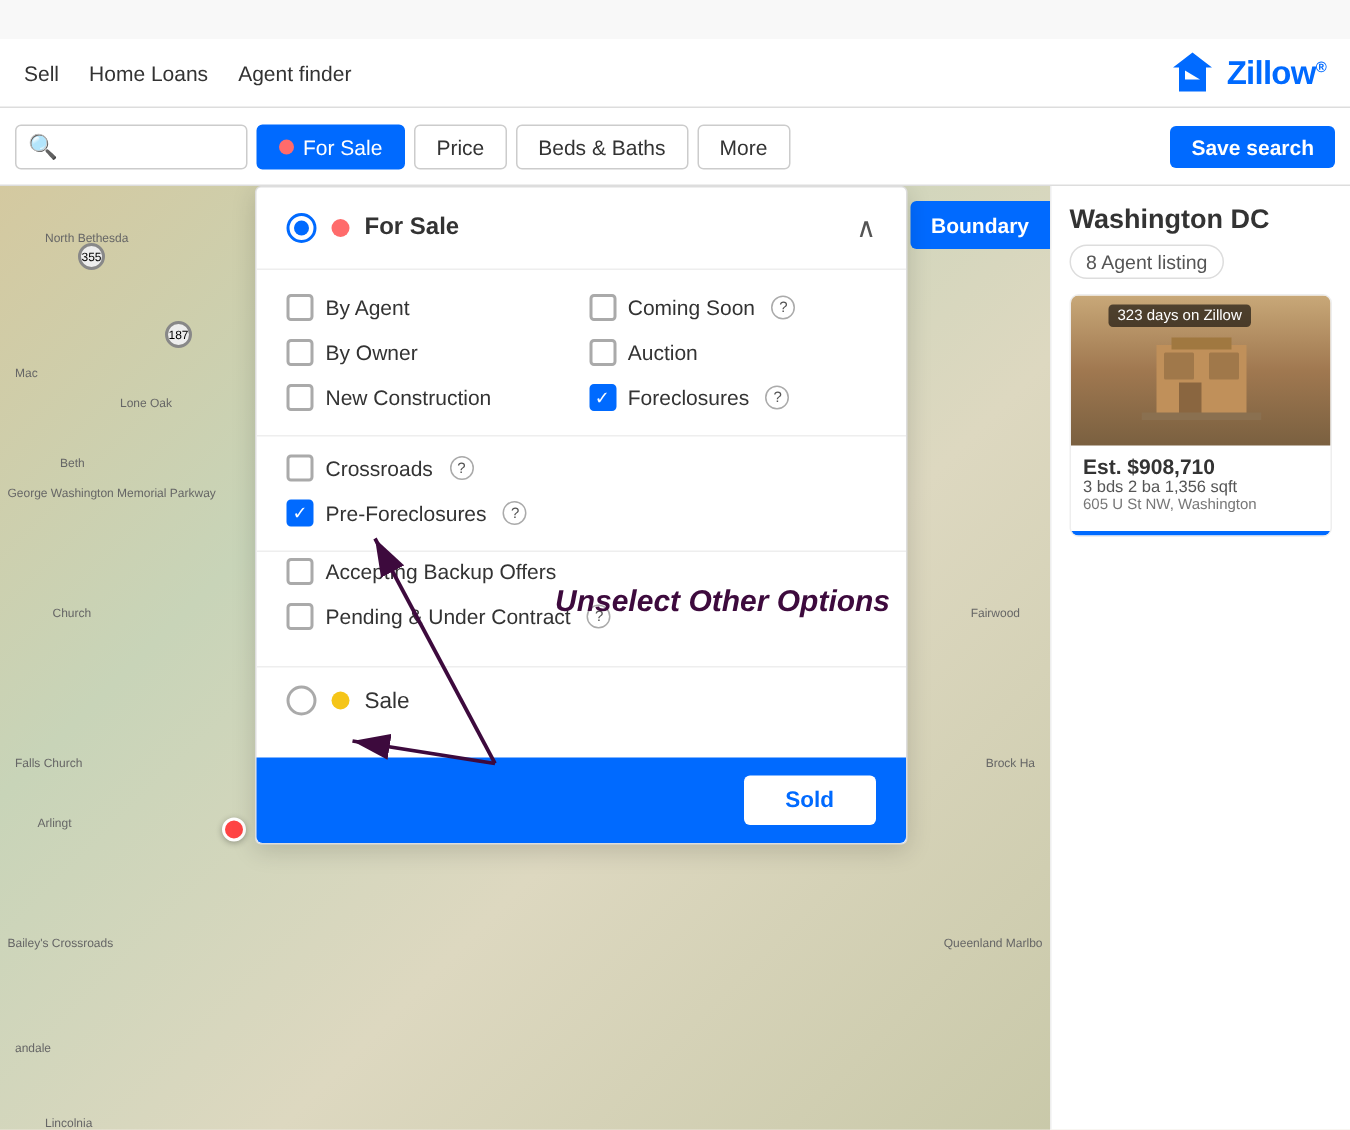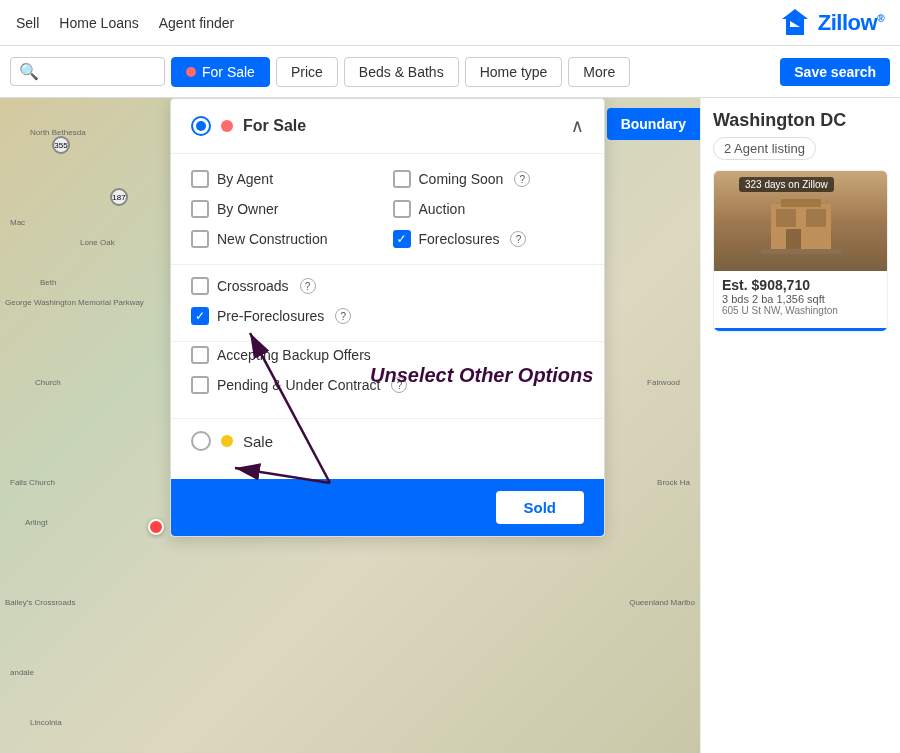--- a/index.html
+++ b/index.html
@@ -345,21 +345,21 @@
       position: absolute;
       top: 215px;
       left: 230px;
       z-index: 200;
       pointer-events: none;
     }
   </style>
 </head>
 <body>
 
-<div style="display:flex; background:white; border-bottom:1px solid #ddd; height:46px; align-items:center; padding:0 16px; justify-content:space-between;">
+<div style="display:flex; background:white; border-bottom:1px solid #ddd; height:46px; align-items:center; padding:0 16px; justify-content:space-between;margin-top:26px;">
   <div style="display:flex; gap:20px; align-items:center;">
     <span style="font-size:14px; color:#333; cursor:pointer;">Sell</span>
     <span style="font-size:14px; color:#333; cursor:pointer;">Home Loans</span>
     <span style="font-size:14px; color:#333; cursor:pointer;">Agent finder</span>
   </div>
   <div style="display:flex; align-items:center; gap:4px;">
 
     <svg width="38" height="32" viewBox="0 0 38 32" fill="none" xmlns="http://www.w3.org/2000/svg">
       <path d="M19 2L6 12h4v16h18V12h4L19 2z" fill="#006aff"></path>
       <path d="M14 20h10l-10-6v6z" fill="white"></path>
@@ -374,21 +374,20 @@
     <input type="text" style="border: none; outline: none; font-size: 13px; width: 100%; color: rgb(51, 51, 51);" placeholder="">
   </div>
 
   <button class="filter-btn active">
     <span class="dot"></span>
     <span>For Sale</span>
   </button>
 
   <button class="filter-btn">Price</button>
   <button class="filter-btn">Beds &amp; Baths</button>
-  <button class="filter-btn">Home type</button>
   <button class="filter-btn">More</button>
   <button class="save-search-btn">Save search</button>
 </div>
 
 <div class="main-content">
 
   <div class="map-area">
     <div class="map-placeholder">
 
       <span class="map-icon-text" style="top:30px;left:30px;">North Bethesda</span>
@@ -514,21 +513,21 @@
     </svg>
 
     <div class="annotation-text">
       <span>Unselect Other Options</span>
     </div>
 
   </div>
 
   <div class="right-panel">
     <div class="right-panel-title">Washington DC</div>
-    <div class="agent-count">2 Agent listing</div>
+    <div class="agent-count">8 Agent listing</div>
 
     <div class="listing-card">
       <div class="listing-img">
         <div class="listing-badge">323 days on Zillow</div>
 
         <svg width="80" height="65" viewBox="0 0 80 65" fill="none">
           <rect x="10" y="15" width="60" height="50" fill="#c0905a"></rect>
           <rect x="15" y="20" width="20" height="18" fill="#a0784a" rx="1"></rect>
           <rect x="45" y="20" width="20" height="18" fill="#a0784a" rx="1"></rect>
           <rect x="25" y="40" width="15" height="25" fill="#8a6640"></rect>

